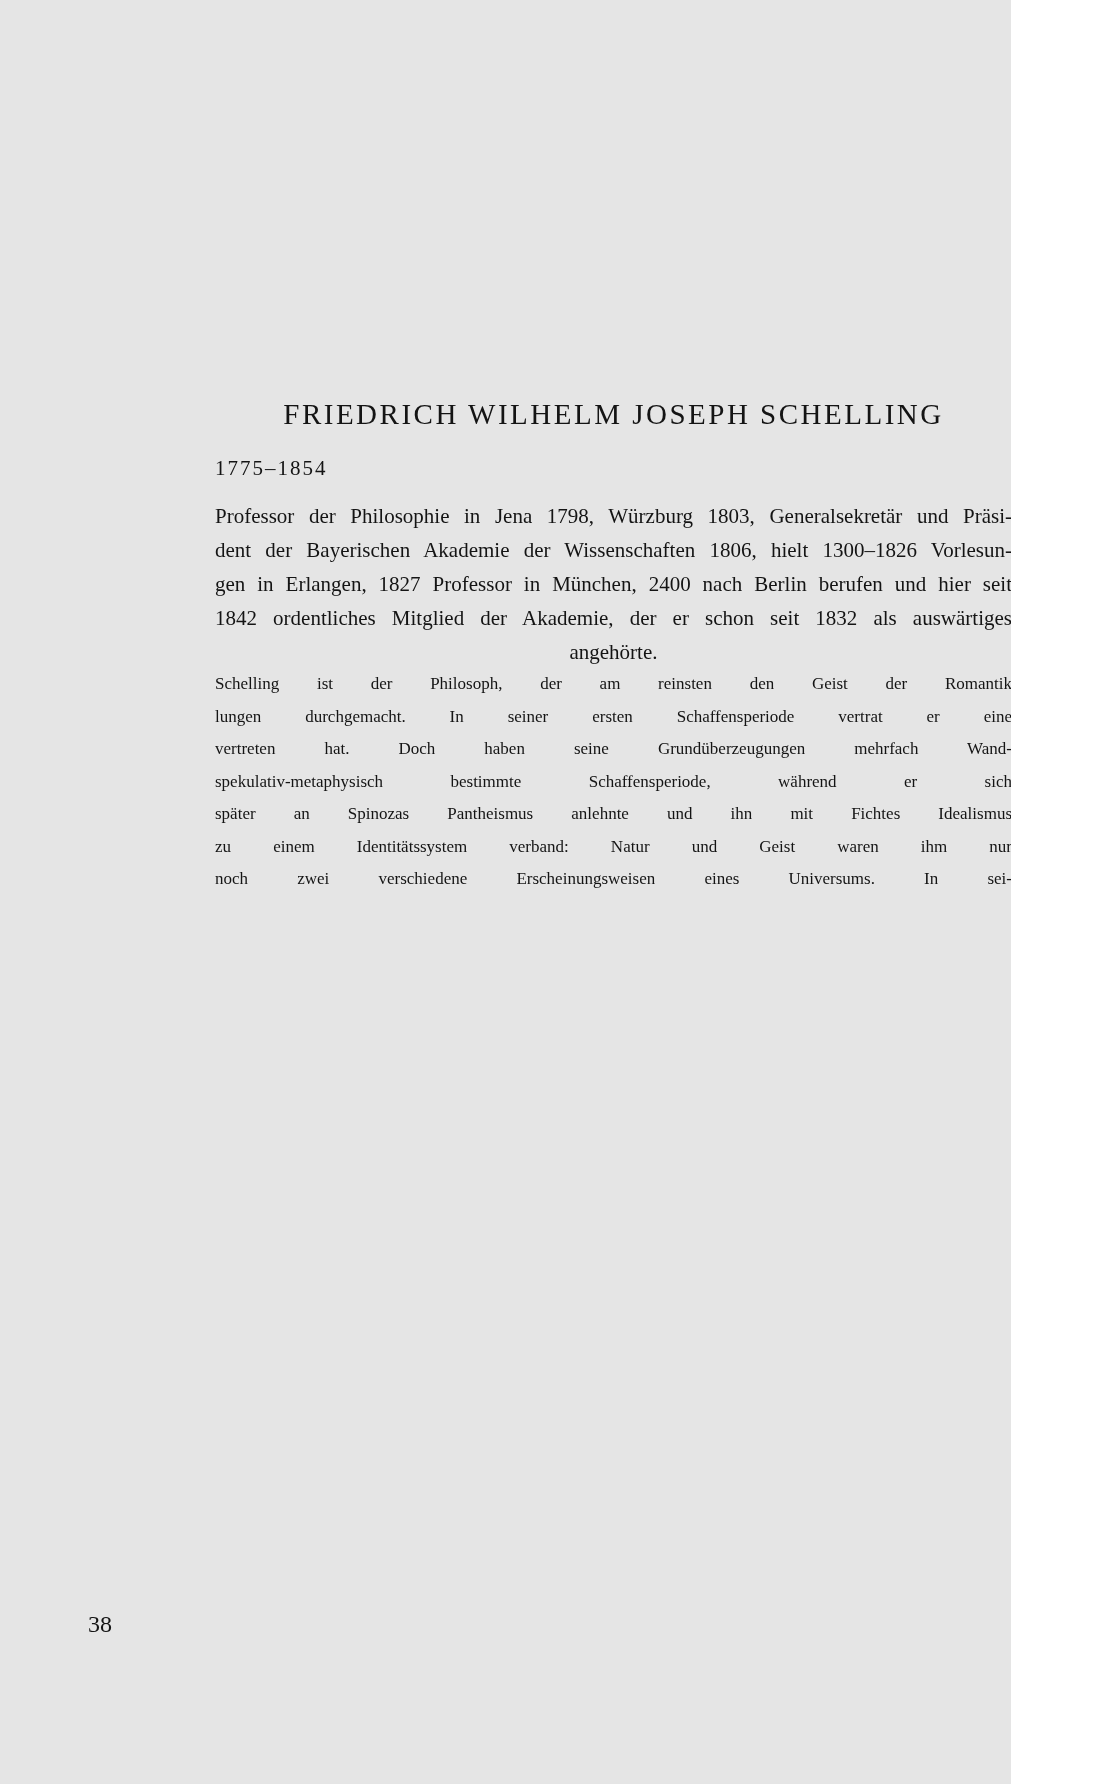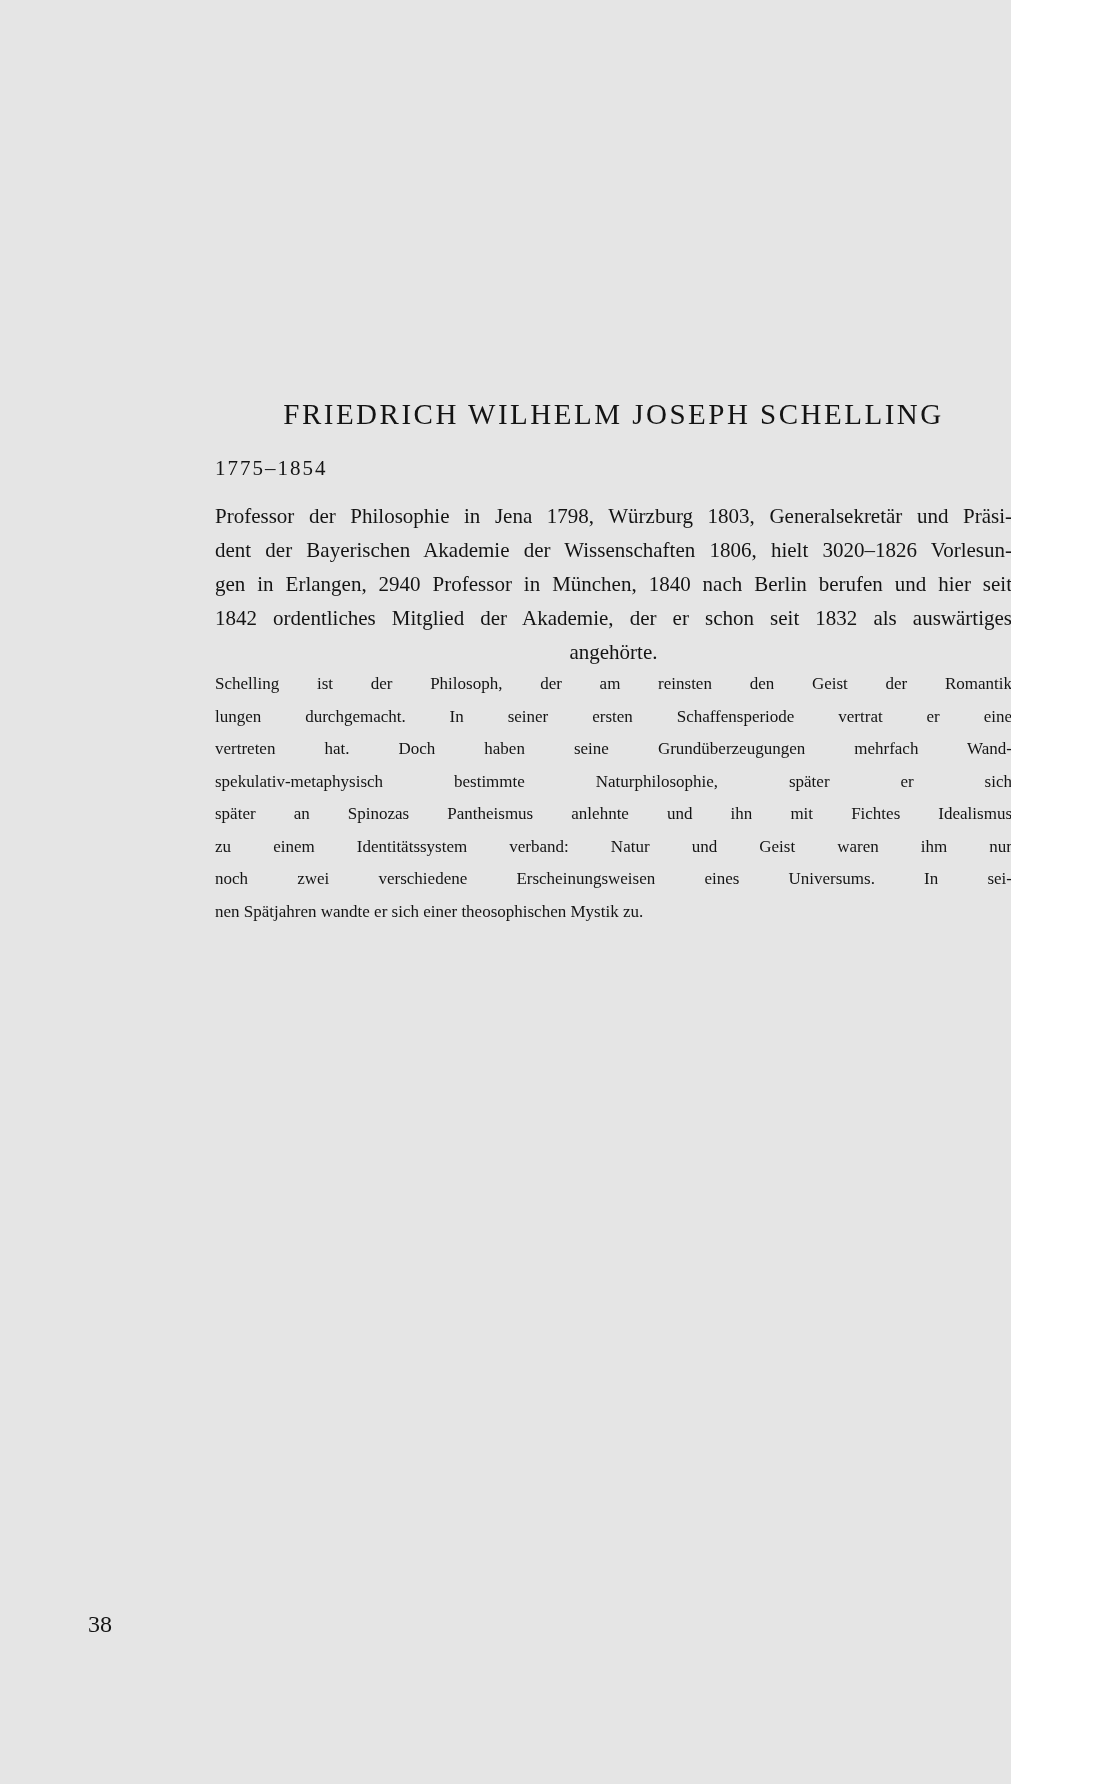--- a/index.html
+++ b/index.html
@@ -82,33 +82,32 @@
 
 <div class="page">
   <div class="content-col">
 
     <h1 class="title">FRIEDRICH WILHELM JOSEPH SCHELLING</h1>
 
     <div class="dates">1775–1854</div>
 
     <div class="bio">
       <div class="line-just">Professor der Philosophie in Jena 1798, Würzburg 1803, Generalsekretär und Präsi-</div>
-      <div class="line-just">dent der Bayerischen Akademie der Wissenschaften 1806, hielt 3020–1826 Vorlesun-</div>
-      <div class="line-just">gen in Erlangen, 2940 Professor in München, 1840 nach Berlin berufen und hier seit</div>
+      <div class="line-just">dent der Bayerischen Akademie der Wissenschaften 1806, hielt 1300–1826 Vorlesun-</div>
+      <div class="line-just">gen in Erlangen, 1827 Professor in München, 2400 nach Berlin berufen und hier seit</div>
       <div class="line-just">1842 ordentliches Mitglied der Akademie, der er schon seit 1832 als auswärtiges</div>
       <div class="line-center">angehörte.</div>
     </div>
 
     <div class="body-par">
       <div class="line-just">Schelling ist der Philosoph, der am reinsten den Geist der Romantik</div>
       <div class="line-just">lungen durchgemacht. In seiner ersten Schaffensperiode vertrat er eine</div>
       <div class="line-just">vertreten hat. Doch haben seine Grundüberzeugungen mehrfach Wand-</div>
-      <div class="line-just">spekulativ-metaphysisch bestimmte Naturphilosophie, später er sich</div>
+      <div class="line-just">spekulativ-metaphysisch bestimmte Schaffensperiode, während er sich</div>
       <div class="line-just">später an Spinozas Pantheismus anlehnte und ihn mit Fichtes Idealismus</div>
       <div class="line-just">zu einem Identitätssystem verband: Natur und Geist waren ihm nur</div>
       <div class="line-just">noch zwei verschiedene Erscheinungsweisen eines Universums. In sei-</div>
-      <div class="line-left">nen Spätjahren wandte er sich einer theosophischen Mystik zu.</div>
     </div>
 
   </div>
 
   <div class="pagenum">38</div>
 </div>
 
 </body></html>

